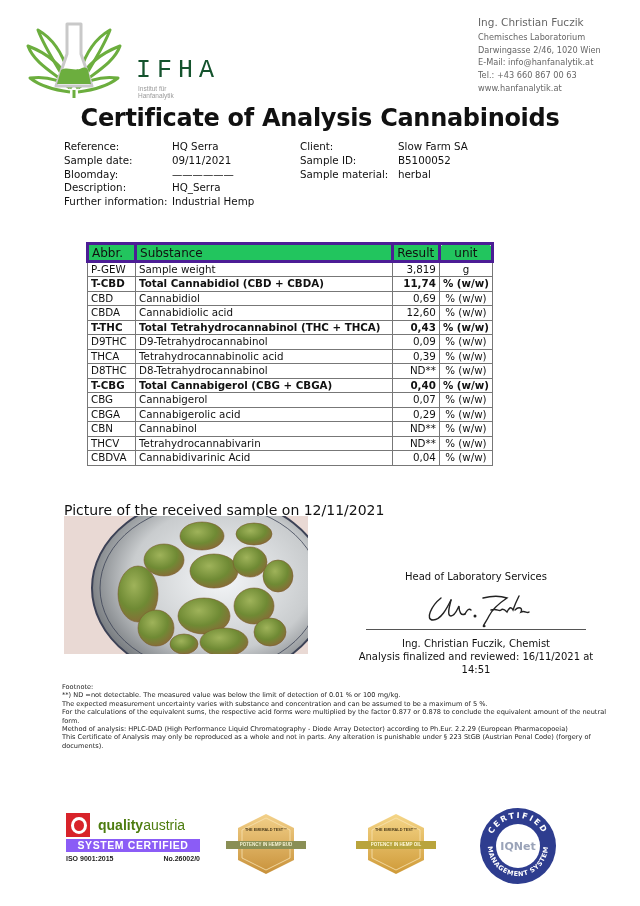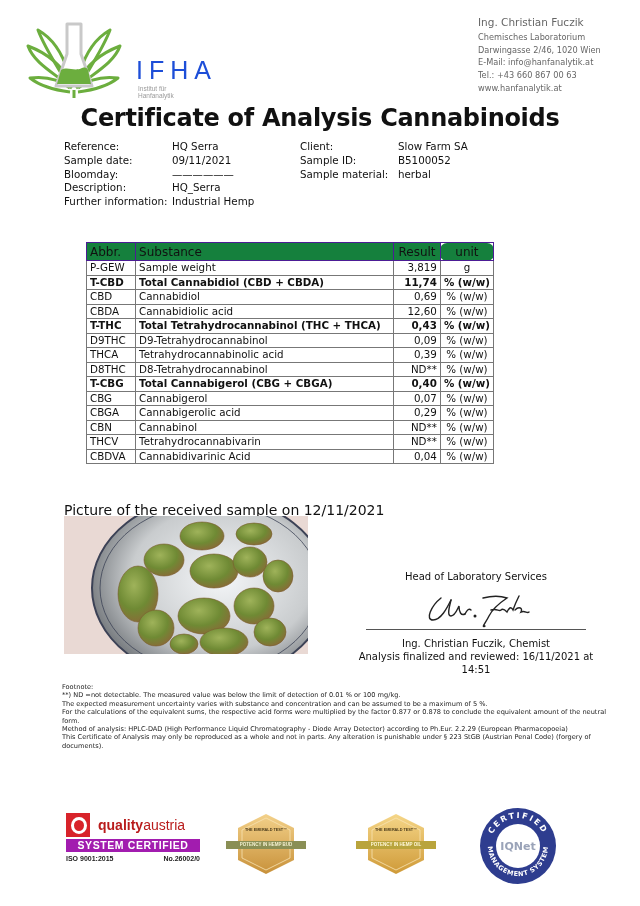--- a/index.html
+++ b/index.html
@@ -1,37 +1,37 @@
 <!DOCTYPE html>
 <html><head>
 <meta charset="utf-8">
 <style>
   * { box-sizing: border-box; margin: 0; padding: 0; }
   html, body { width: 640px; height: 906px; background: #ffffff; overflow: hidden; }
   body { font-family: "DejaVu Sans", sans-serif; color: #111; position: relative; }
 
   .logo { position: absolute; left: 24px; top: 18px; width: 170px; height: 76px; }
-  .logo-text { position: absolute; left: 112px; top: 38px; font-family: Liberation Sans, sans-serif; font-size: 25px; letter-spacing: 6px; color: #1d4ed8; font-weight: normal; }
+  .logo-text { position: absolute; left: 112px; top: 38px; font-family: Liberation Mono, monospace; font-size: 25px; letter-spacing: 6px; color: #14532d; font-weight: normal; }
   .logo-sub { position: absolute; left: 114px; top: 67px; font-family: "Liberation Sans", sans-serif; font-size: 6.5px; color: #9a9a9a; }
 
   .address { position: absolute; left: 478px; top: 16px; font-family: "DejaVu Sans", sans-serif; color: #666; line-height: 12.8px; }
   .address .name { font-size: 10.5px; color: #666; margin-bottom: 2px; }
   .address .line { font-size: 8.2px; }
 
   .title { position: absolute; left: 0; width: 640px; top: 104px; text-align: center; font-family: "DejaVu Sans", sans-serif; font-weight: bold; font-size: 24px; color: #111; letter-spacing: -0.3px; }
 
   .meta { position: absolute; top: 140px; font-size: 10.3px; line-height: 13.8px; color: #111; }
   .meta-left { left: 64px; }
   .meta-right { left: 300px; }
   .meta-row { display: flex; }
   .meta-left .k { width: 108px; }
   .meta-right .k { width: 98px; }
 
   table.results { position: absolute; left: 86px; top: 242px; width: 408px; border-collapse: collapse; font-size: 10.3px; }
-  table.results th { background: #15803d; color: #111; font-weight: normal; font-size: 12px; text-align: left; height: 18px; padding: 0 3px; border: 1px solid #4c1d95; }
+  table.results th { background: #22c55e; color: #111; font-weight: normal; font-size: 12px; text-align: left; height: 18px; padding: 0 3px; border: 3px solid #4c1d95; }
   table.results td { border: 1px solid #777; height: 14.5px; padding: 0 3px; line-height: 13px; white-space: nowrap; }
   table.results tr.bold td { font-weight: bold; }
   .c-abbr { width: 55px; }
   .c-sub { width: 267px; }
   .c-res { width: 49px; text-align: right !important; }
   .c-unit { width: 37px; text-align: center !important; overflow: hidden; border-radius: 7px; }
   th.c-res { text-align: center !important; }
 
   .pic-caption { position: absolute; left: 64px; top: 502px; font-size: 14px; color: #111; }
   .photo { position: absolute; left: 64px; top: 516px; width: 244px; height: 138px; overflow: hidden; background: #e8d8d2; }
@@ -40,23 +40,23 @@
   .sign .sig { height: 42px; margin-top: 3px; }
   .sign .rule { width: 220px; height: 1px; background: #555; margin: 1px auto 7px auto; }
 
   .footnote { position: absolute; left: 62px; top: 683px; width: 560px; font-size: 6.6px; line-height: 8.4px; color: #222; }
 
   .badges { position: absolute; left: 0; top: 800px; width: 640px; height: 100px; }
   .qa { position: absolute; left: 66px; top: 14px; width: 134px; }
   .qa-top { display: flex; align-items: center; height: 22px; }
   .qa-q { width: 24px; height: 24px; background: #d8232a; position: relative; }
   .qa-q::after { content: ""; position: absolute; left: 5px; top: 4px; width: 10px; height: 11px; border: 3px solid #fff; border-radius: 50%; }
-  .qa-word { margin-left: 8px; font-family: "Liberation Sans", sans-serif; font-size: 14px; color: #b91c1c; }
+  .qa-word { margin-left: 8px; font-family: "Liberation Sans", sans-serif; font-size: 14px; color: #4d7c0f; }
   .qa-word b { font-weight: bold; }
-  .qa-bar { margin-top: 3px; background: #a21caf; color: #fff; font-family: "Liberation Sans", sans-serif; font-weight: bold; font-size: 10.5px; letter-spacing: 0.6px; text-align: center; height: 13px; line-height: 13px; }
+  .qa-bar { margin-top: 3px; background: #8b5cf6; color: #fff; font-family: "Liberation Sans", sans-serif; font-weight: bold; font-size: 10.5px; letter-spacing: 0.6px; text-align: center; height: 13px; line-height: 13px; }
   .qa-bottom { display: flex; justify-content: space-between; font-family: "Liberation Sans", sans-serif; font-weight: bold; font-size: 7px; color: #222; margin-top: 3px; }
 
   .emerald { position: absolute; top: 12px; width: 80px; height: 64px; }
   .emerald .label { position: absolute; left: 0; width: 80px; top: 29px; height: 8px; background: #8a8f55; color: #f3f0d0; font-size: 4.5px; text-align: center; line-height: 8px; font-family: "Liberation Sans", sans-serif; font-weight: bold; }
   .emerald .top { position: absolute; left: 14px; width: 52px; top: 16px; font-size: 3.8px; text-align: center; color: #4b3b1b; font-family: "Liberation Sans", sans-serif; font-weight: bold; }
   .em1 { left: 226px; }
   .em2 { left: 356px; }
 
   .iqnet { position: absolute; left: 478px; top: 6px; width: 80px; height: 80px; }
 </style>

